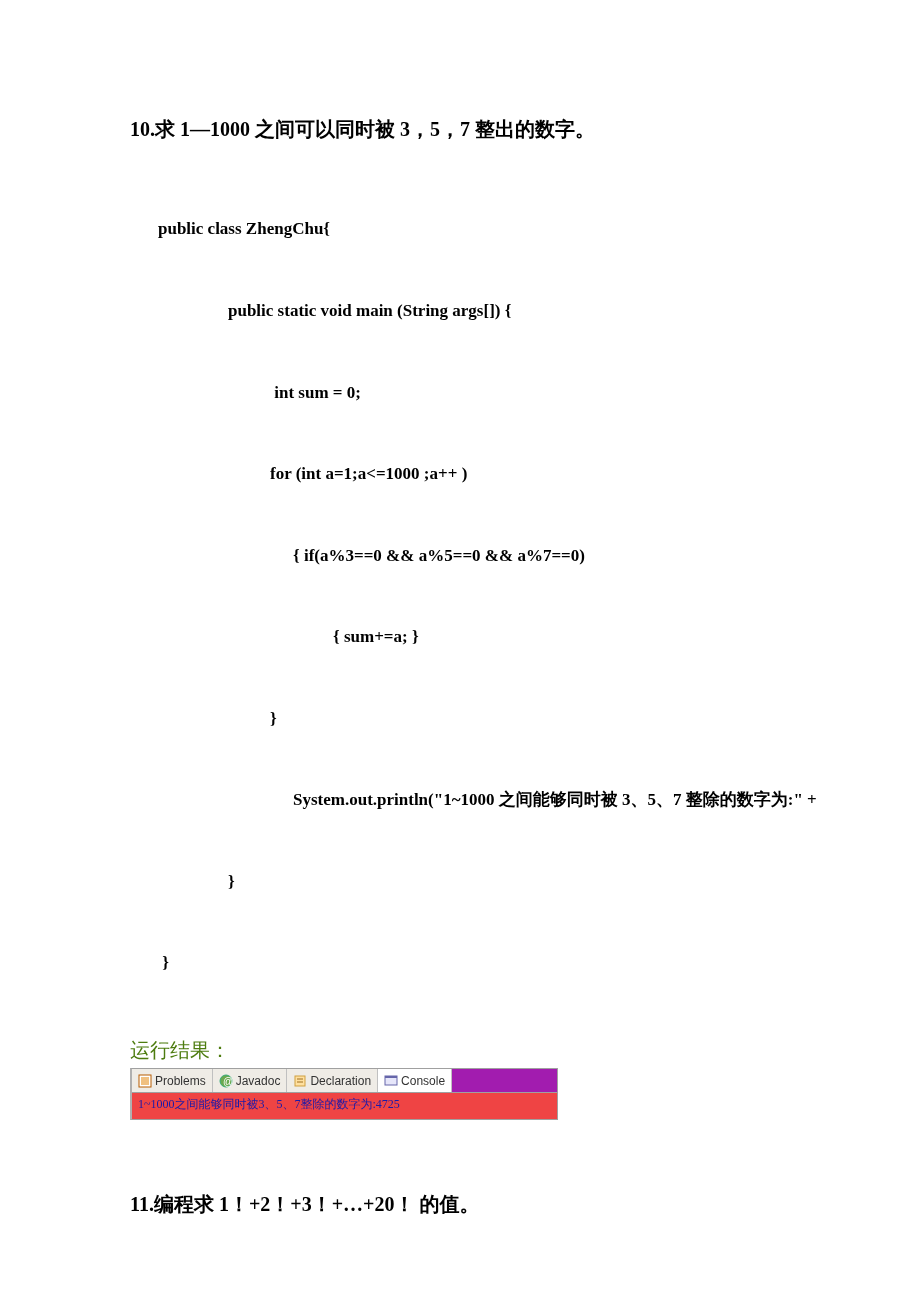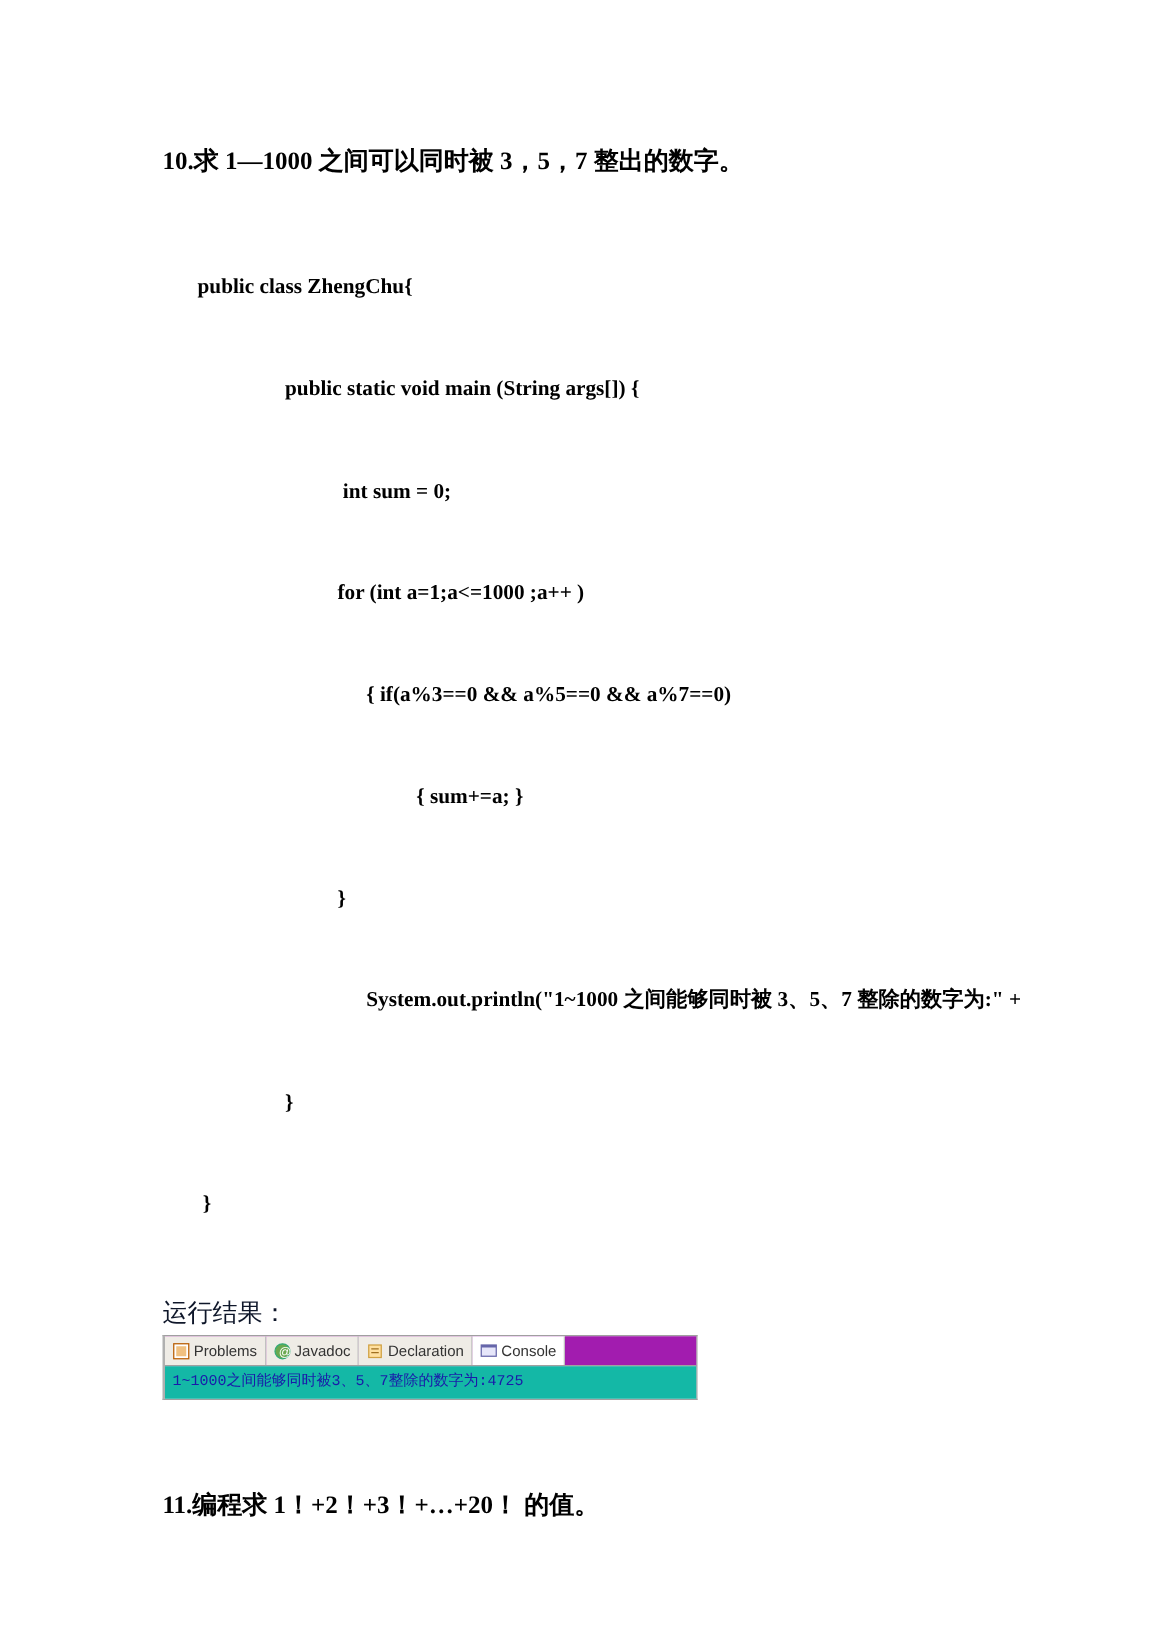--- a/index.html
+++ b/index.html
@@ -32,21 +32,21 @@
       margin-bottom: 6px;
     }
     .code-block .indent1 { padding-left: 70px; display: block; }
     .code-block .indent2 { padding-left: 112px; display: block; }
     .code-block .indent3 { padding-left: 135px; display: block; }
     .code-block .indent4 { padding-left: 175px; display: block; }
     .code-line { display: block; margin-left: 28px; }
     .result-label {
       font-family: "SimSun", "宋体", serif;
       font-size: 20px;
-      color: #0f172a;
+      color: #4d7c0f;
       margin: 6px 0 4px 0;
     }
     .ide-panel {
       border: 1px solid #a0a0a0;
       border-left: 2px solid #b0b0b0;
       width: 425px;
       background: #fff;
     }
     .ide-tabs {
       display: flex;
@@ -73,25 +73,25 @@
     .ide-tab svg { margin-right: 3px; }
     .ide-status {
       font-family: Tahoma, sans-serif;
       font-size: 12px;
       color: #555;
       padding: 3px 6px;
       border-bottom: 1px solid #d0d0d0;
       background: #fff;
     }
     .ide-output {
-      font-family: Liberation Mono, monospace;
+      font-family: Liberation Serif, serif;
       font-size: 12px;
       color: #1a1aaa;
       padding: 3px 6px 6px 6px;
-      background: #14b8a6;
+      background: #ef4444;
     }
     .watermark {
       position: absolute;
       top: 640px;
       left: 230px;
       font-family: Arial, sans-serif;
       font-size: 48px;
       color: rgba(0,0,0,0.10);
       letter-spacing: 2px;
       pointer-events: none;

